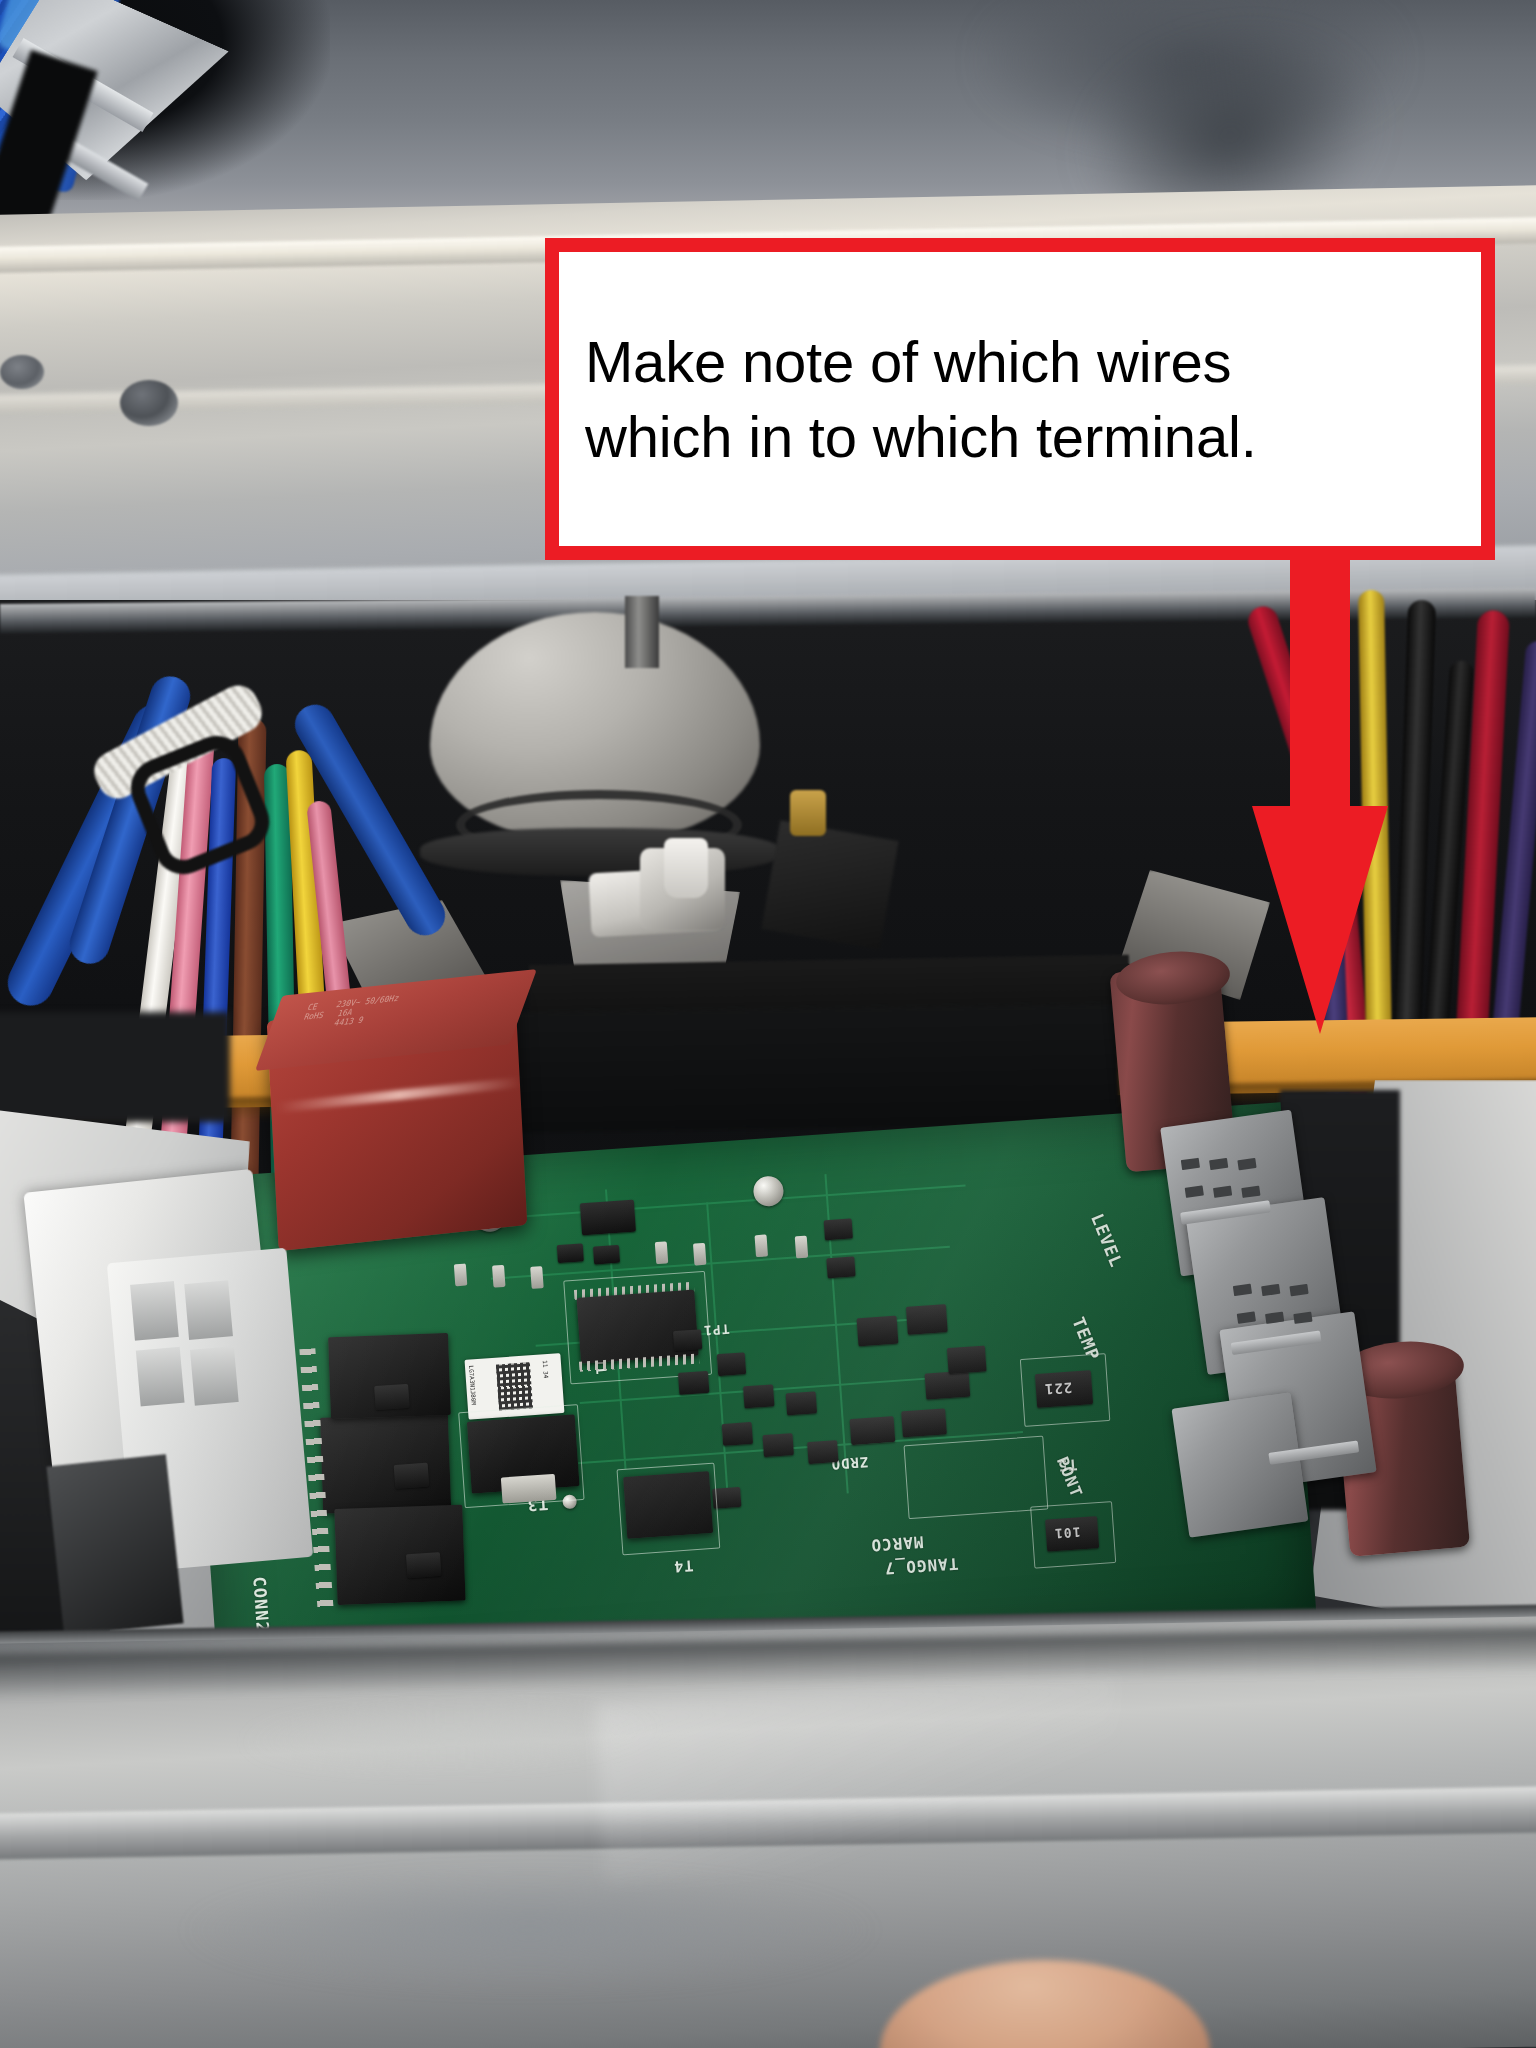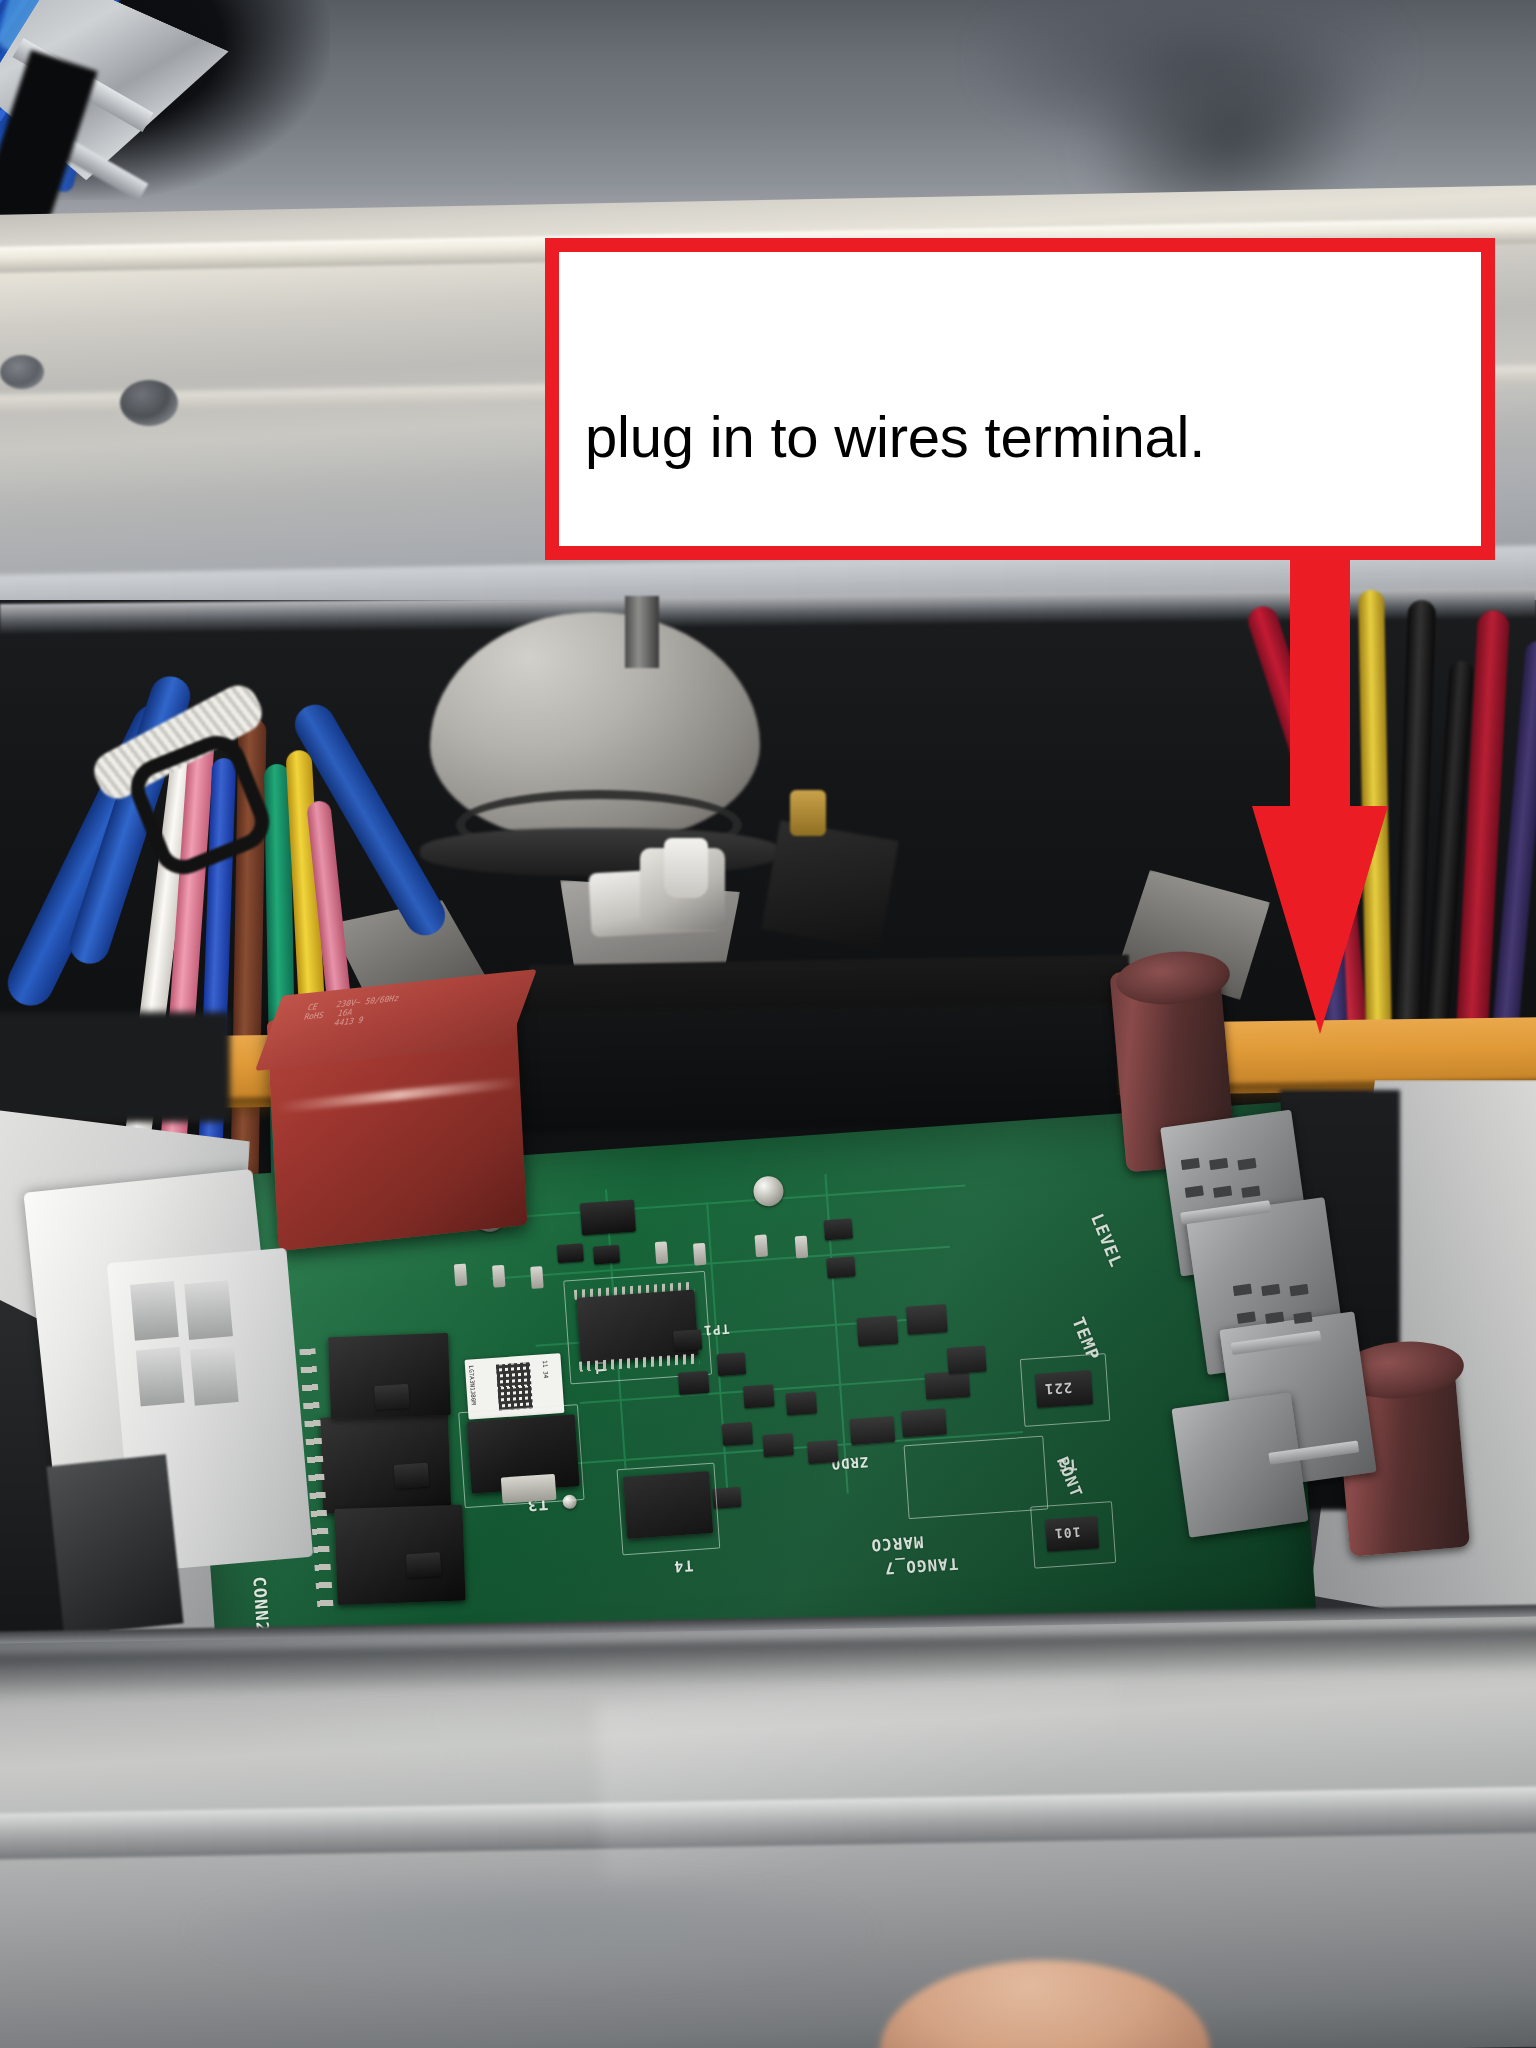--- a/index.html
+++ b/index.html
@@ -807,19 +807,19 @@
     <div class="layer finger"></div>
   </div>
 
   <svg id="arrow" viewBox="0 0 136 478" preserveAspectRatio="none">
     <polygon points="38,0 98,0 98,250 136,250 68,478 0,250 38,250" fill="#ec1c24"></polygon>
   </svg>
 
   <div id="callout">
     <div id="callout-inner">
       <div id="callout-text">
-        <br>
-        <span>plug in to wires terminal.</span>
+        <span>Make note of which wires</span><br>
+        <span>which in to which terminal.</span>
       </div>
     </div>
   </div>
 
 </div>
 
 </body></html>

